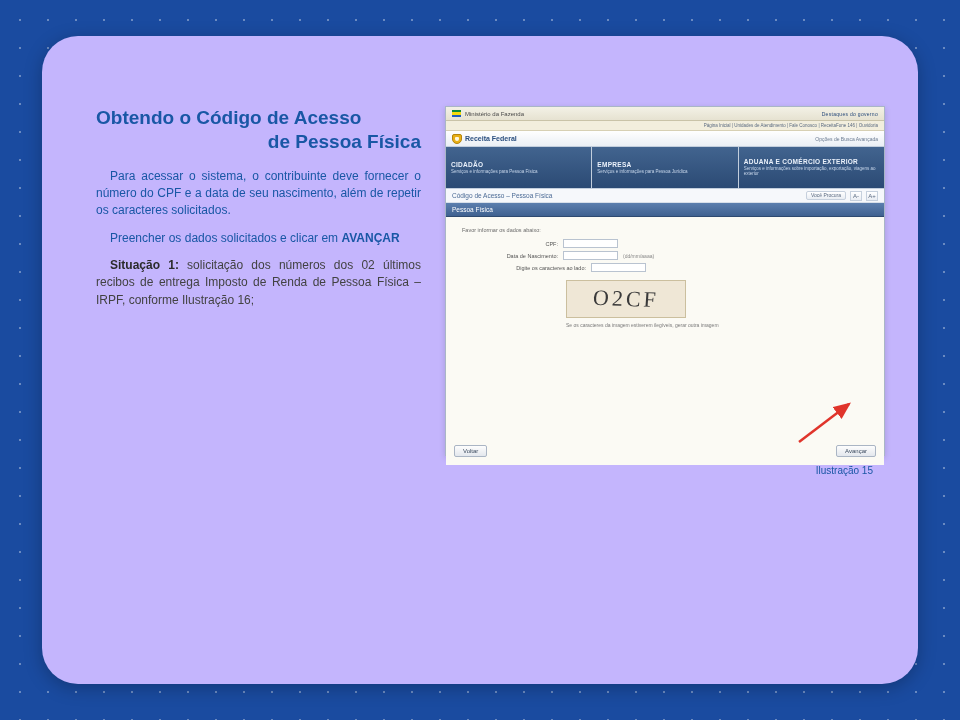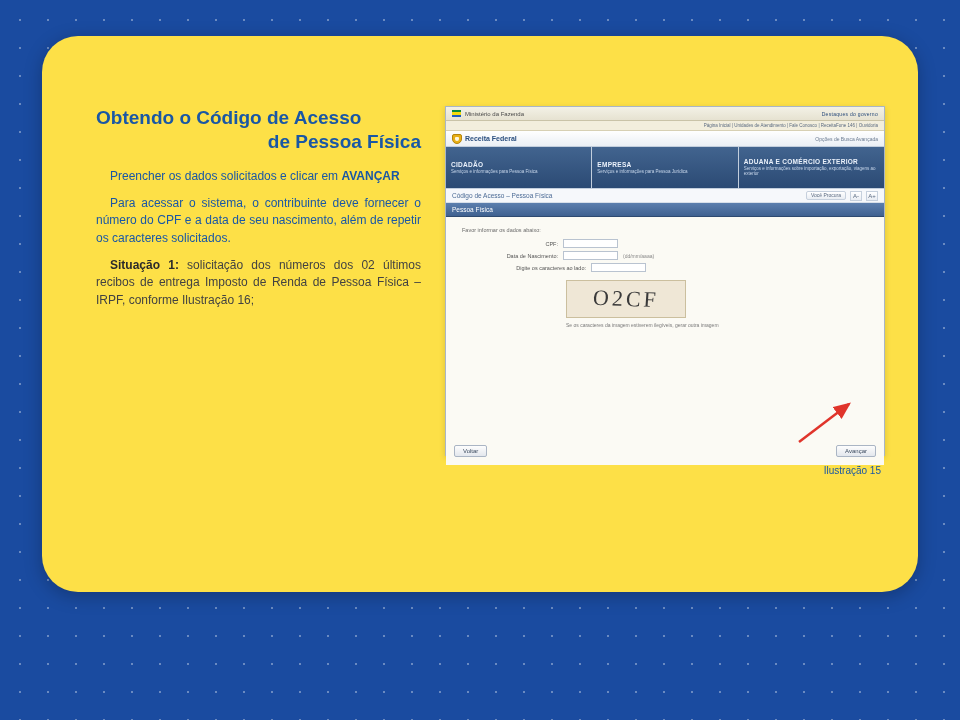--- a/index.html
+++ b/index.html
@@ -16,22 +16,22 @@
     inset: 0;
     background-image: radial-gradient(circle, rgba(255,255,255,0.35) 1.5px, transparent 1.5px);
     background-size: 28px 28px;
     background-position: 6px 6px;
   }
   .page-card {
     position: absolute;
     left: 42px;
     top: 36px;
     width: 876px;
-    height: 556px;
-    background: #fde047;
+    height: 648px;
+    background: #c4b5fd;
     border-radius: 36px;
     box-shadow: 0 4px 18px rgba(0,0,0,0.25);
     padding: 70px 44px 40px 54px;
   }
   .content {
     display: flex;
     gap: 24px;
   }
   .left-col {
     width: 325px;
@@ -202,44 +202,44 @@
     display: flex; align-items: center;
   }
   .arrow {
     position: absolute;
     right: 20px;
     bottom: 10px;
     pointer-events: none;
   }
   .caption {
     position: absolute;
-    right: 4px;
+    right: 12px;
     bottom: -20px;
     font-size: 10px;
     color: #1957a5;
   }
 </style>
 </head>
 <body>
 
 <div class="dotted-bg"></div>
 
 <div class="page-card">
   <div class="content">
     <div class="left-col">
       <div class="title">
         <span>Obtendo o Código de Acesso</span>
         <span class="line2">de Pessoa Física</span>
       </div>
 
+      <p class="para indent blue-em">Para acessar o sistema, o contribuinte deve fornecer o número do CPF e a data de seu nascimento, além de repetir os caracteres solicitados.</p>
+
       <p class="para indent">
         <span class="blue-em">Preencher os dados solicitados e clicar em </span><span class="strong-blue">AVANÇAR</span>
       </p>
-
-      <p class="para indent blue-em">Para acessar o sistema, o contribuinte deve fornecer o número do CPF e a data de seu nascimento, além de repetir os caracteres solicitados.</p>
 
 
       <p class="para indent">
         <span class="strong-black">Situação 1:</span><span> solicitação dos números dos  02 últimos recibos de entrega Imposto de Renda de Pessoa Física – IRPF, conforme Ilustração 16;</span>
       </p>
 
 
     </div>
 
     <div class="right-col">

